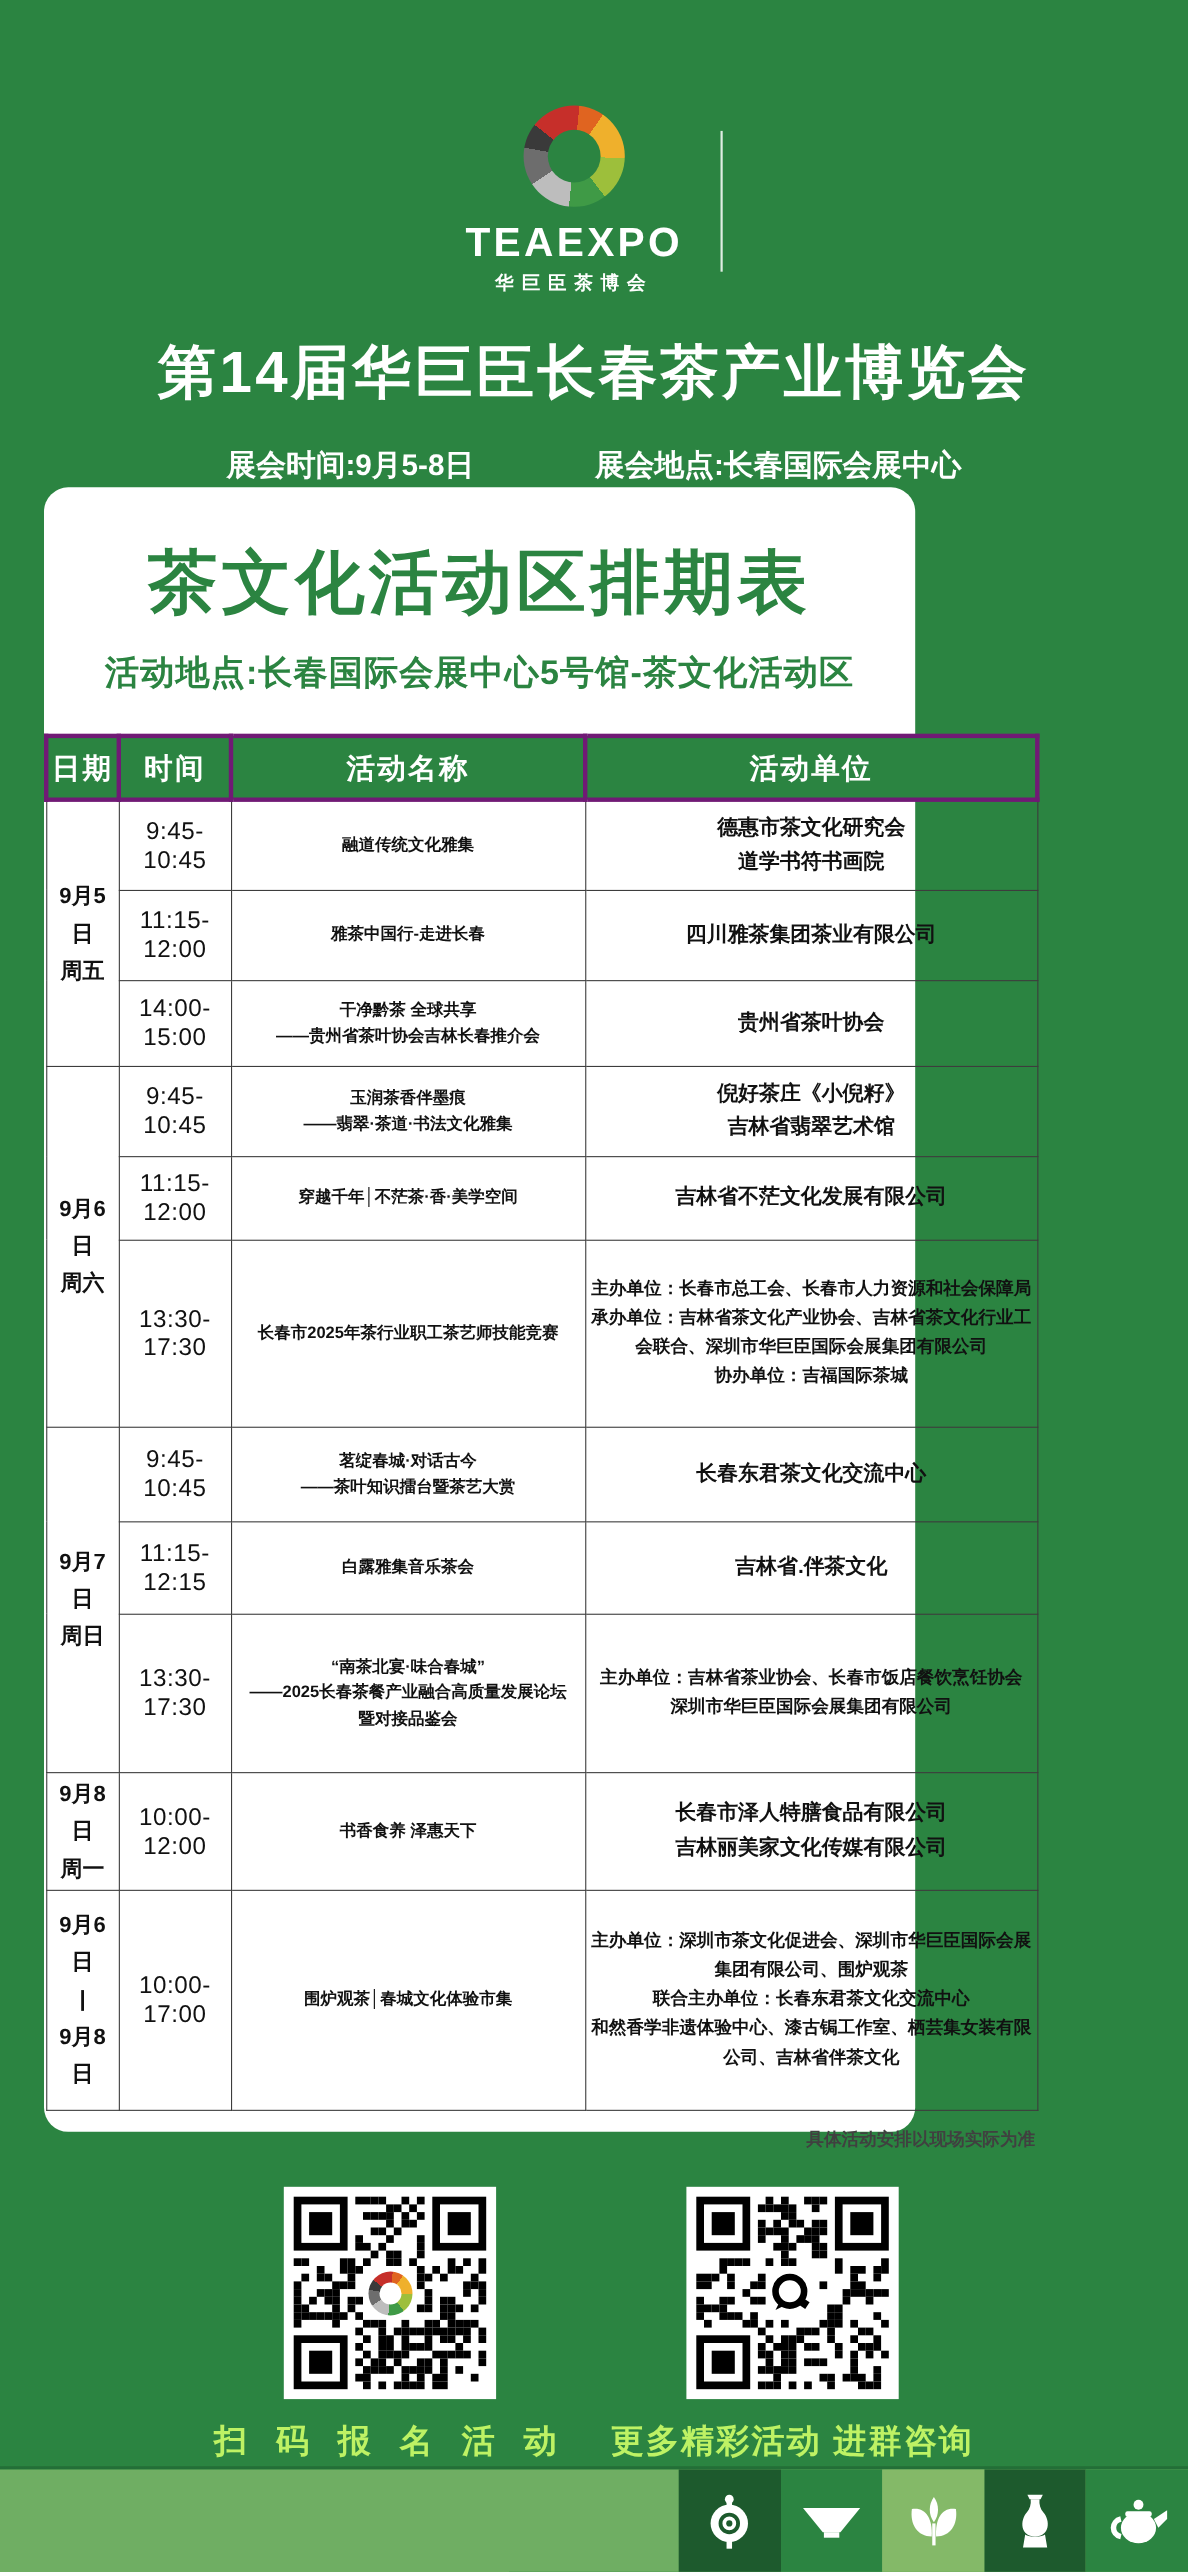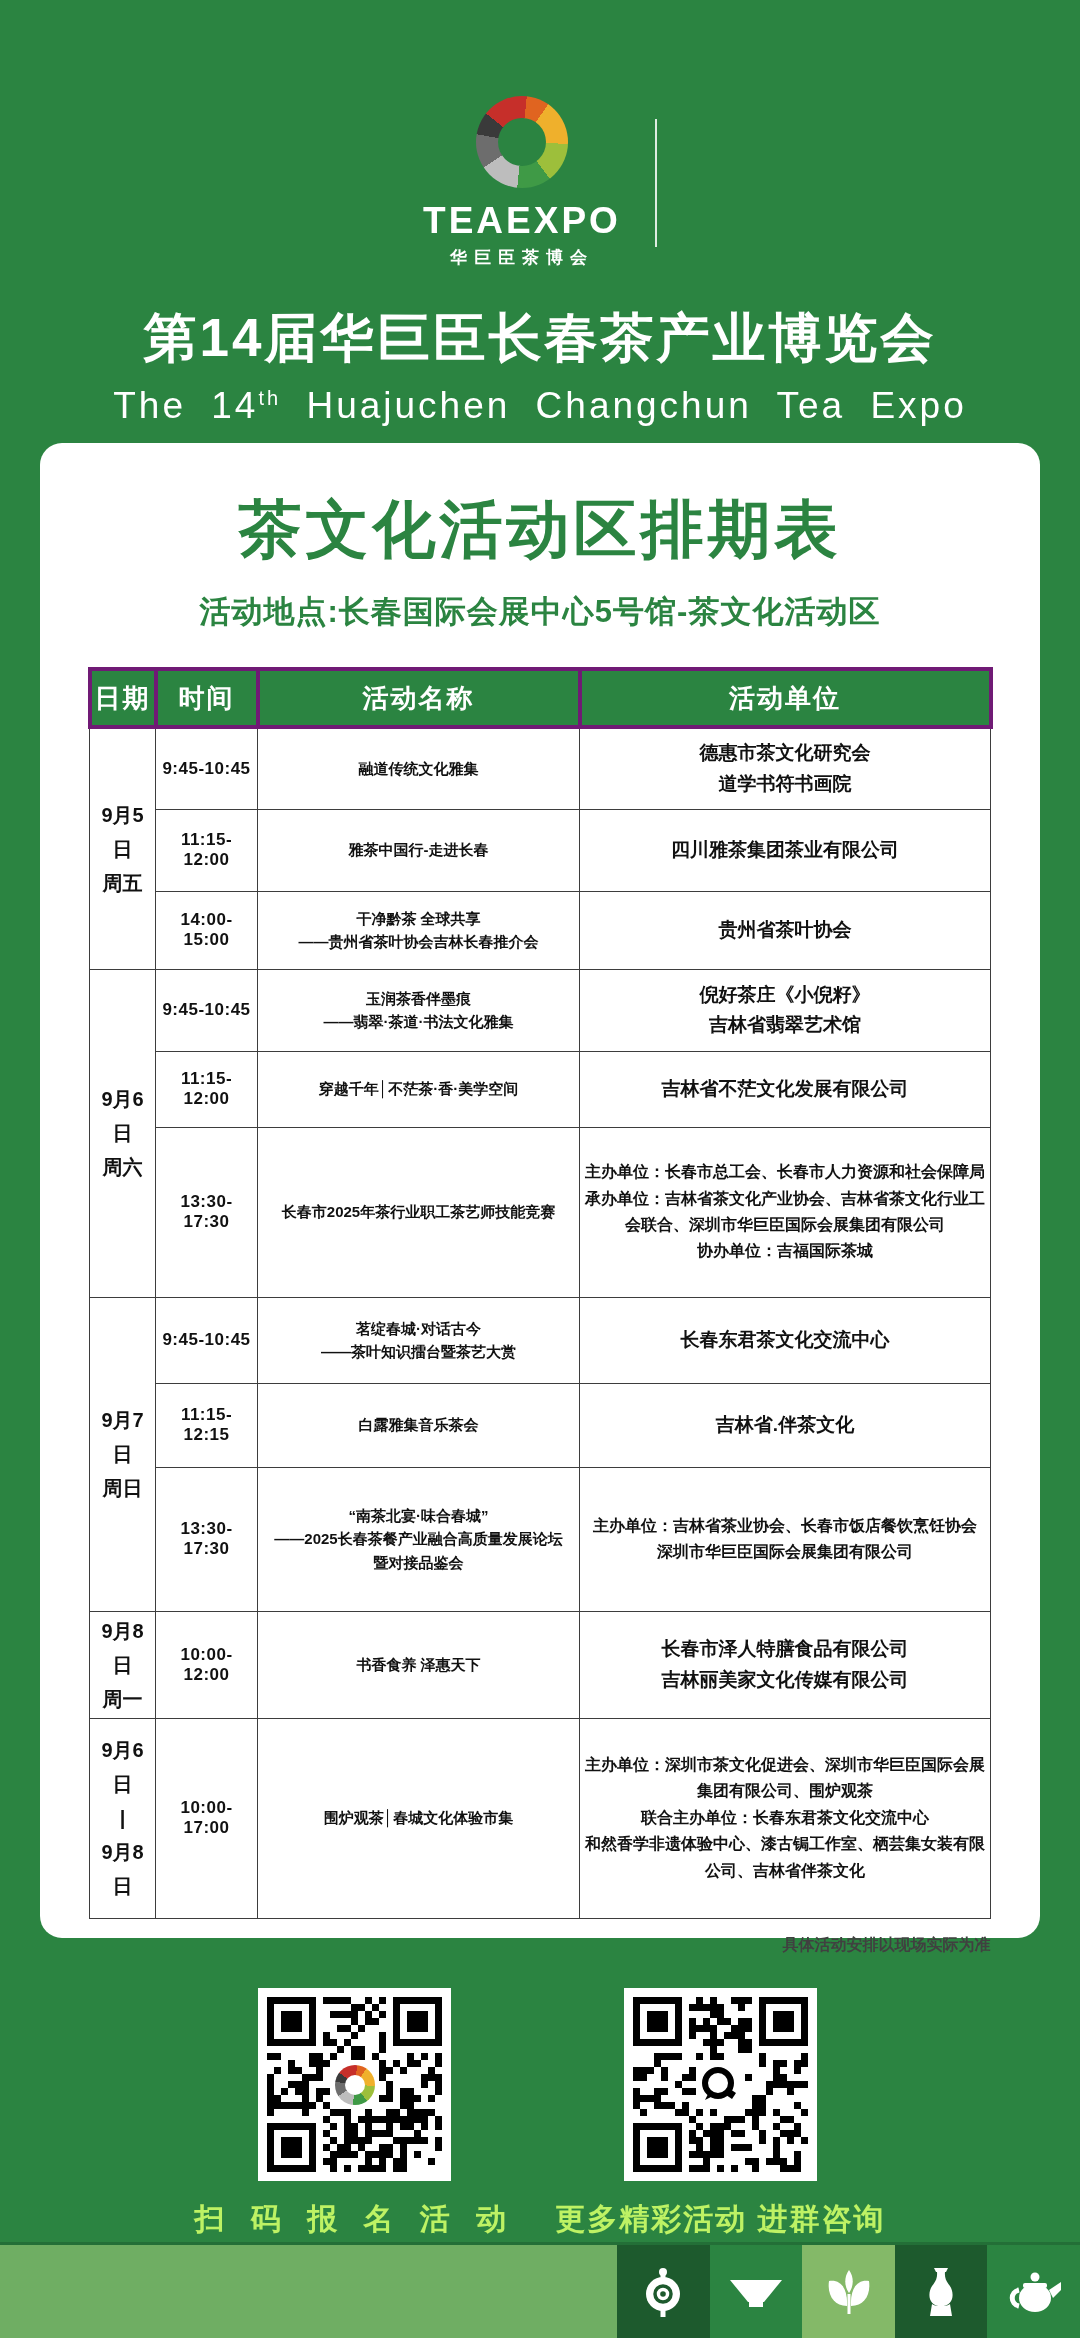--- a/index.html
+++ b/index.html
@@ -30,40 +30,40 @@
   .house-box{width:86px;height:86px;background:#fff;border-radius:20px;display:flex;align-items:center;justify-content:center;}
   .brand-cn{margin-top:10px;font-size:42px;font-weight:bold;letter-spacing:4px;}
   .brand-cn-sub{margin-top:4px;font-size:16px;letter-spacing:4px;font-weight:bold;}
   .title-cn{margin:34px 0 0;font-size:53px;font-weight:bold;letter-spacing:3px;color:#fff;}
   .title-en{margin-top:10px;font-size:37px;letter-spacing:3px;word-spacing:12px;color:#fff;}
   .title-en sup{font-size:20px;}
   .info-row{margin-top:30px;display:flex;justify-content:center;gap:110px;font-size:27px;font-weight:bold;color:#fff;}
 
   
   .card{
-    position:absolute;left:40px;top:443px;width:1000px;height:1495px;
+    position:absolute;left:40px;top:443px;width:792px;height:1495px;
     background:#fff;border-radius:22px;box-sizing:border-box;
   }
   .card-title{margin:44px 0 0;text-align:center;font-size:63px;font-weight:bold;letter-spacing:4px;color:#2B8441;}
   .card-sub{margin-top:18px;text-align:center;font-size:31px;font-weight:bold;letter-spacing:1px;color:#2B8441;}
 
   table.sched{
     border-collapse:collapse;table-layout:fixed;
     margin:34px auto 0;width:901px;
   }
   table.sched th{
     background:#2B8441;color:#fff;font-size:26px;font-weight:bold;
     border:4px solid #701a75;letter-spacing:2px;
   }
   table.sched td{
     border:1px solid #3d3d3d;text-align:center;vertical-align:middle;
     color:#111;padding:2px 3px;box-sizing:border-box;
   }
   td.date{font-size:20px;font-weight:bold;line-height:1.7;}
-  td.time{font-size:17px;font-weight:bold;letter-spacing:.5px;}
+  td.time{font-size:22px;font-weight:normal;letter-spacing:.5px;}
   td.name{font-size:15px;font-weight:bold;line-height:1.55;}
   td.org{font-size:19px;font-weight:bold;line-height:1.6;}
   td.org.small{font-size:16px;line-height:1.65;}
   .note{
     position:absolute;right:50px;top:1388px;width:901px;box-sizing:border-box;
     text-align:right;font-size:16px;font-weight:bold;color:#404040;
   }
   .card .note{position:static;margin:16px auto 0;width:901px;}
 
   
@@ -99,21 +99,20 @@
   <header class="top">
     <div class="logo-row">
       <div class="logo-col">
         <div class="swirl"></div>
         <div class="brand-en">TEAEXPO</div>
         <div class="brand-en-sub">华巨臣茶博会</div>
       </div>
       <div class="logo-divider"></div>
     </div>
     <h1 class="title-cn">第14届华巨臣长春茶产业博览会</h1>
-    <div class="title-en"><span>The 14</span><sup>th</sup> <span>Huajuchen Changchun Tea Expo</span></div>
     <div class="info-row">
       <span>展会时间:9月5-8日</span>
       <span>展会地点:长春国际会展中心</span>
     </div>
   </header>
 
   <section class="card">
     <h2 class="card-title">茶文化活动区排期表</h2>
     <div class="card-sub">活动地点:长春国际会展中心5号馆-茶文化活动区</div>
     <table class="sched" id="schedule">

